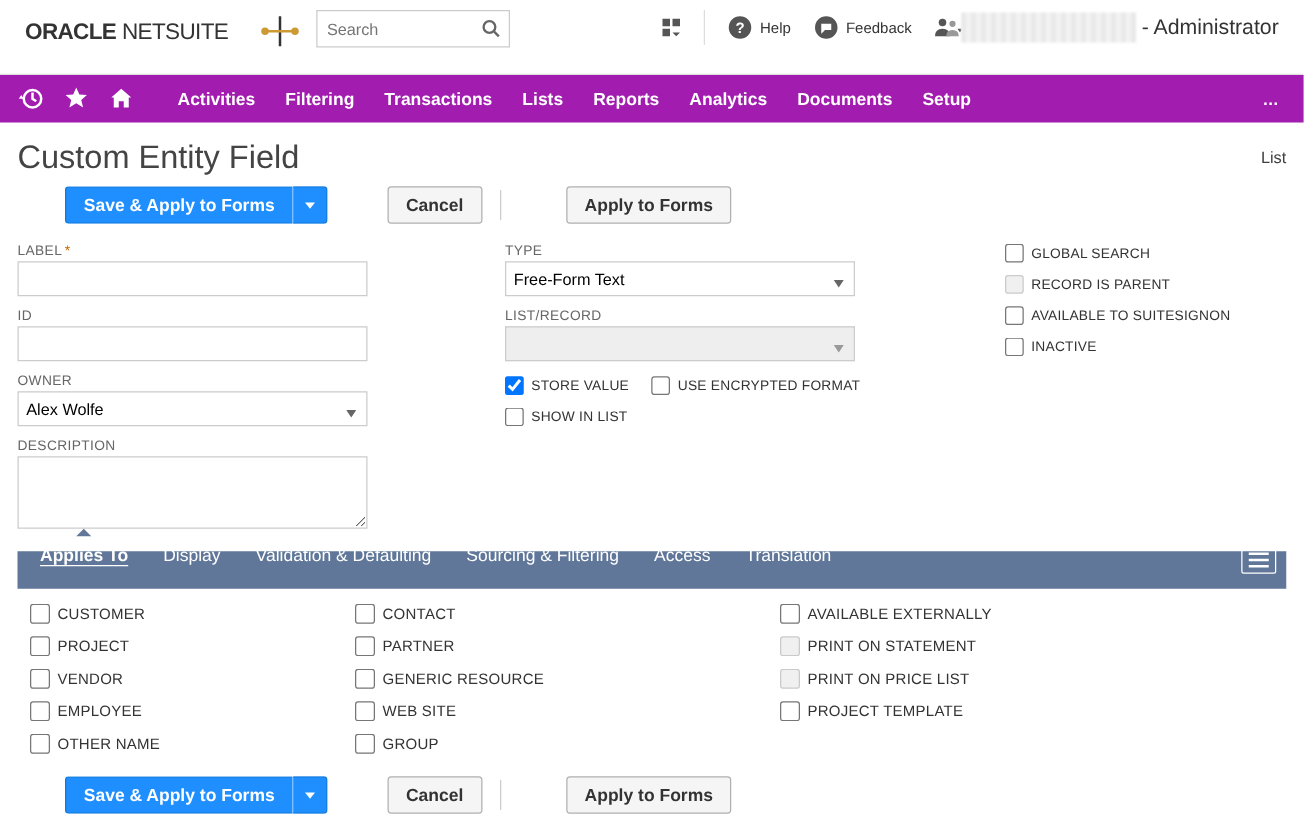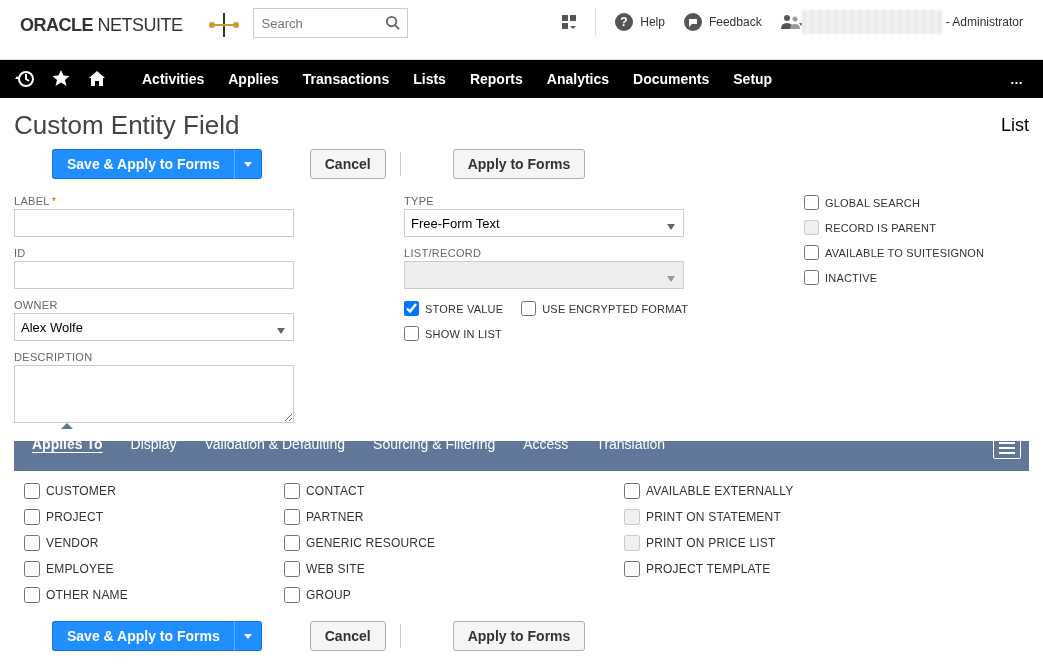--- a/index.html
+++ b/index.html
@@ -11,37 +11,37 @@
   .oracle-logo { font-weight: 700; font-size: 18px; letter-spacing: -0.5px; color: #333; }
   .oracle-logo .net { font-weight: 400; }
   .h-icon { width: 34px; height: 34px; display: flex; align-items: center; justify-content: center; margin-left: 14px; }
   .h-icon svg { width: 34px; height: 34px; }
   .search-wrap { position: relative; margin-left: 12px; }
   .search-input { width: 155px; height: 30px; border: 1px solid #ccc; padding: 0 28px 0 8px; font-size: 13px; }
   .search-mag { position: absolute; right: 8px; top: 7px; color: #666; }
   .top-sep { width: 1px; height: 28px; background: #ddd; margin: 0 18px; }
   .top-actions { display: flex; align-items: center; margin-left: auto; gap: 0; }
   .top-item { display: flex; align-items: center; gap: 6px; font-size: 12px; color: #333; cursor: pointer; }
-  .role-text { font-size: 12px; color: #333; margin-left: 4px; }
+  .role-text { font-size: 17px; color: #333; margin-left: 4px; }
   .blur-box { width: 140px; height: 24px; background: repeating-linear-gradient(90deg, #e9e9e9, #e9e9e9 4px, #f2f2f2 4px, #f2f2f2 8px); filter: blur(1px); }
   .icon-circle { width:20px; height:20px; }
   .top-mini { display:flex; align-items:center; gap:4px; margin-left:10px; }
   
   
-  .navbar { background: #000000; height: 38px; display: flex; align-items: center; padding: 0 12px; color: #fff; }
+  .navbar { background: #a21caf; height: 38px; display: flex; align-items: center; padding: 0 12px; color: #fff; }
   .nav-icon { width: 26px; height: 26px; display:flex; align-items:center; justify-content:center; margin-right: 10px; cursor:pointer; }
   .nav-items { display: flex; gap: 0; margin-left: 10px; }
   .nav-item { padding: 0 12px; height: 38px; display: flex; align-items: center; font-weight: 700; font-size: 14px; cursor: pointer; color: #fff; }
   .nav-more { margin-left: auto; cursor: pointer; padding: 0 8px; font-weight: 700; }
   
   
   .page { padding: 12px 14px 20px; }
   .page-header { display: flex; align-items: center; justify-content: space-between; margin-bottom: 8px; }
   .page-title { font-size: 26px; color: #444; font-weight: 400; }
-  .list-link { font-size: 18px; color: #000000; cursor: pointer; padding-left: 29px; }
+  .list-link { font-size: 13px; color: #404040; cursor: pointer; padding-left: 29px; }
   
   .button-row { display: flex; align-items: center; gap: 10px; margin-bottom: 16px; }
   .btn { height: 30px; padding: 0 14px; border: 1px solid #b0b0b0; background: #f5f5f5; font-size: 14px; cursor: pointer; border-radius: 3px; font-weight: 700; color: #333; margin-left: 38px; }
   .btn-primary-group { display: flex; }
   .btn-primary { background: #1f8fff; color: #fff; border: 1px solid #1478d8; border-right: none; border-radius: 3px 0 0 3px; }
   .btn-primary-caret { width: 28px; height: 30px; background: #1f8fff; border: 1px solid #1478d8; border-left: 1px solid rgba(255,255,255,0.3); border-radius: 0 3px 3px 0; display: flex; align-items: center; justify-content: center; cursor: pointer; }
   .btn-primary-caret svg { fill: #fff; }
   .row-sep { width: 1px; height: 24px; background: #ccc; margin: 0 4px; }
   
   
@@ -158,21 +158,21 @@
         <path d="M10 1 l2.5 5.5 6 .5 -4.5 4 1.5 6 -5.5 -3.5 -5.5 3.5 1.5 -6 -4.5 -4 6 -.5 z" fill="#fff"></path>
       </svg>
   </span>
   <span class="nav-icon">
     <svg width="20" height="20" viewBox="0 0 20 20">
         <path d="M10 2 l8 7 h-2 v8 h-4 v-5 h-4 v5 h-4 v-8 h-2 z" fill="#fff"></path>
       </svg>
   </span>
   <div class="nav-items" id="nav-items">
       <div class="nav-item">Activities</div>
-      <div class="nav-item">Applies</div>
+      <div class="nav-item">Filtering</div>
       <div class="nav-item">Transactions</div>
       <div class="nav-item">Lists</div>
       <div class="nav-item">Reports</div>
       <div class="nav-item">Analytics</div>
       <div class="nav-item">Documents</div>
       <div class="nav-item">Setup</div>
     </div>
   <span class="nav-more">…</span>
 </div>
 

